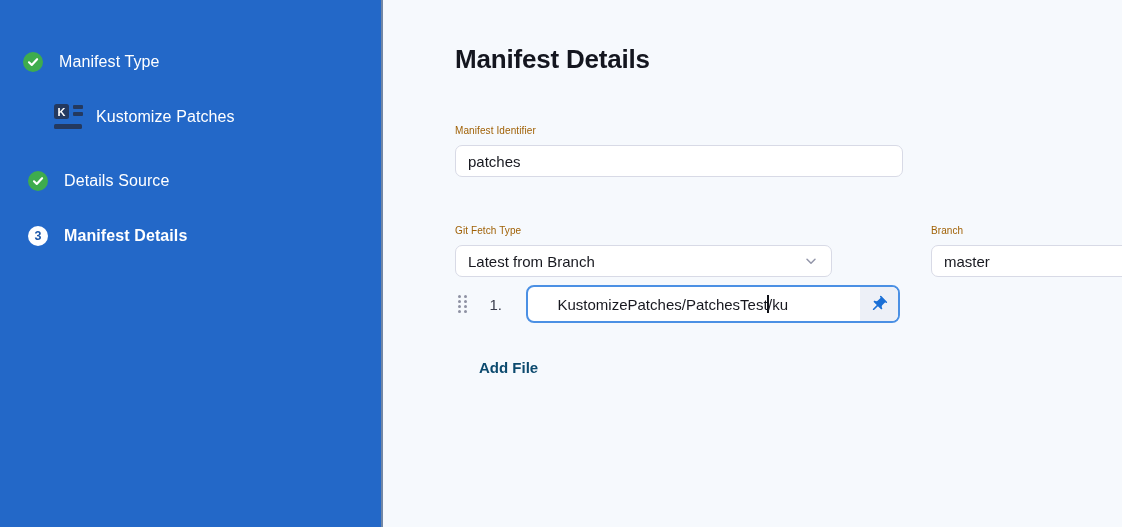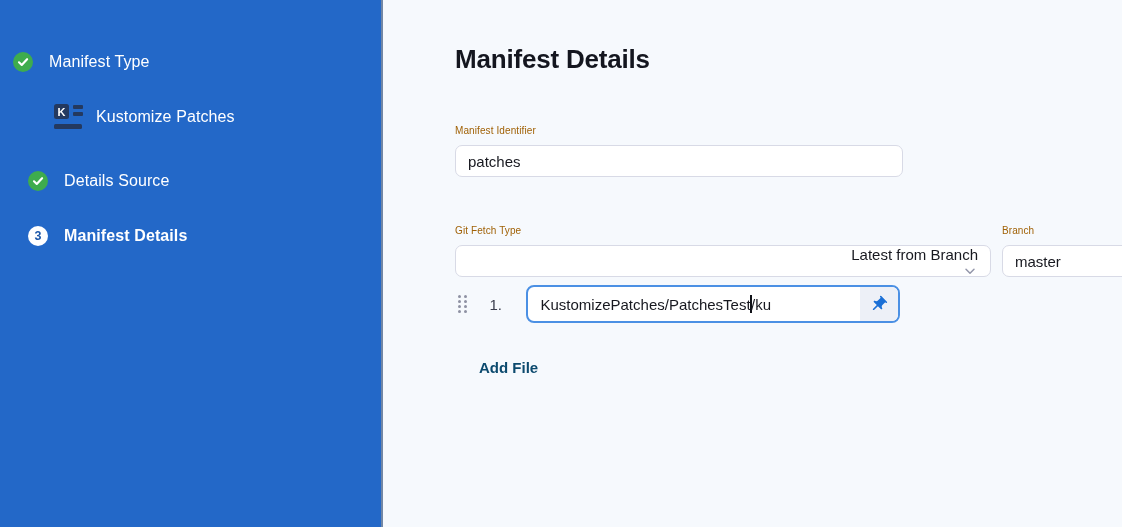--- a/index.html
+++ b/index.html
@@ -10,21 +10,21 @@
     font-family:"Liberation Sans","DejaVu Sans",sans-serif;
     -webkit-font-smoothing:antialiased;
   }
   
   .sidebar {
     position:absolute; left:0; top:0; width:383px; height:100%;
     background:#2368c8; border-right:2px solid #7287a5;
   }
   .step-row { position:absolute; display:flex; align-items:center; color:#fff; }
   .step-row .step-label { font-size:16px; letter-spacing:.1px; }
-  .step-1 { left:13px; top:52px; }
+  .step-1 { left:23px; top:52px; }
   .step-sub { left:54px; top:104px; }
   .step-2 { left:28px; top:171px; }
   .step-3 { left:28px; top:226px; }
   .step-3 .step-label { font-weight:700; }
   .step-icon { width:20px; height:20px; margin-right:16px; flex:0 0 auto; }
   .num-circle {
     width:20px; height:20px; border-radius:50%; background:#fff; color:#1c57a9;
     font-size:12.5px; font-weight:700; display:flex; align-items:center; justify-content:center;
     margin-right:16px; flex:0 0 auto;
   }
@@ -47,22 +47,22 @@
   .text-input {
     display:block; width:448px; height:32px; margin-top:9px; padding:0 12px;
     background:#fff; border:1px solid #d8dae6; border-radius:7px;
     font-family:inherit; font-size:15px; color:#17181f; outline:none;
   }
   .row-2col { display:flex; margin-top:48px; }
   .col-fetch { width:448px; }
   .col-branch { margin-left:99px; width:230px; }
   .col-branch .text-input { width:230px; }
   .select-box {
-    display:flex; align-items:flex-end; width:536px; height:32px; margin-top:9px; padding:0 12px;
-    background:#fff; border:1px solid #d8dae6; border-radius:7px; cursor:pointer;flex-direction:column;
+    display:flex; align-items:center; width:377px; height:32px; margin-top:9px; padding:0 12px;
+    background:#fff; border:1px solid #d8dae6; border-radius:7px; cursor:pointer;
   }
   .select-value { flex:1; font-size:15px; color:#17181f; }
   .chevron { width:16px; height:16px; flex:0 0 auto; }
   
   .path-header { display:flex; align-items:center; margin-top:36px; }
   .pin-btn {
     width:38px; height:36px; margin-left:14px; background:#edf0f7; border:none; border-radius:7px;
     display:flex; align-items:center; justify-content:center; cursor:pointer;
   }
   .pin-svg { width:19px; height:19px; }
@@ -70,21 +70,21 @@
   .drag-handle {
     display:inline-grid; grid-template-columns:3px 3px; grid-auto-rows:3px;
     gap:2px 2.5px; margin-left:3px; cursor:grab;
   }
   .drag-handle i { background:#8e91a3; border-radius:50%; }
   .path-index { width:20px; margin-left:23px; font-size:15px; color:#3a3d4d; }
   .path-input {
     display:flex; align-items:stretch; width:374px; height:38px; margin-left:16px;
     background:#fff; border:2px solid #4b90e4; border-radius:8px; overflow:hidden; cursor:text;
   }
-  .path-text { flex:1; display:flex; align-items:center; padding-left:13px; font-size:15px; color:#17181f; white-space:nowrap; overflow:hidden; }
+  .path-text { flex:1; display:flex; align-items:center; padding-left:30px; font-size:15px; color:#17181f; white-space:nowrap; overflow:hidden; }
   .caret { display:inline-block; width:1.5px; height:18px; background:#101218; margin:0 -0.5px; }
   .path-suffix { width:38px; background:#edf0f7; display:flex; align-items:center; justify-content:center; cursor:pointer; }
   .add-file { display:inline-block; margin-top:36px; margin-left:24px; font-size:15px; font-weight:700; color:#0c4a6e; cursor:pointer; }
 </style>
 </head>
 <body>
 
 <div class="app">
 
   <div class="sidebar">

